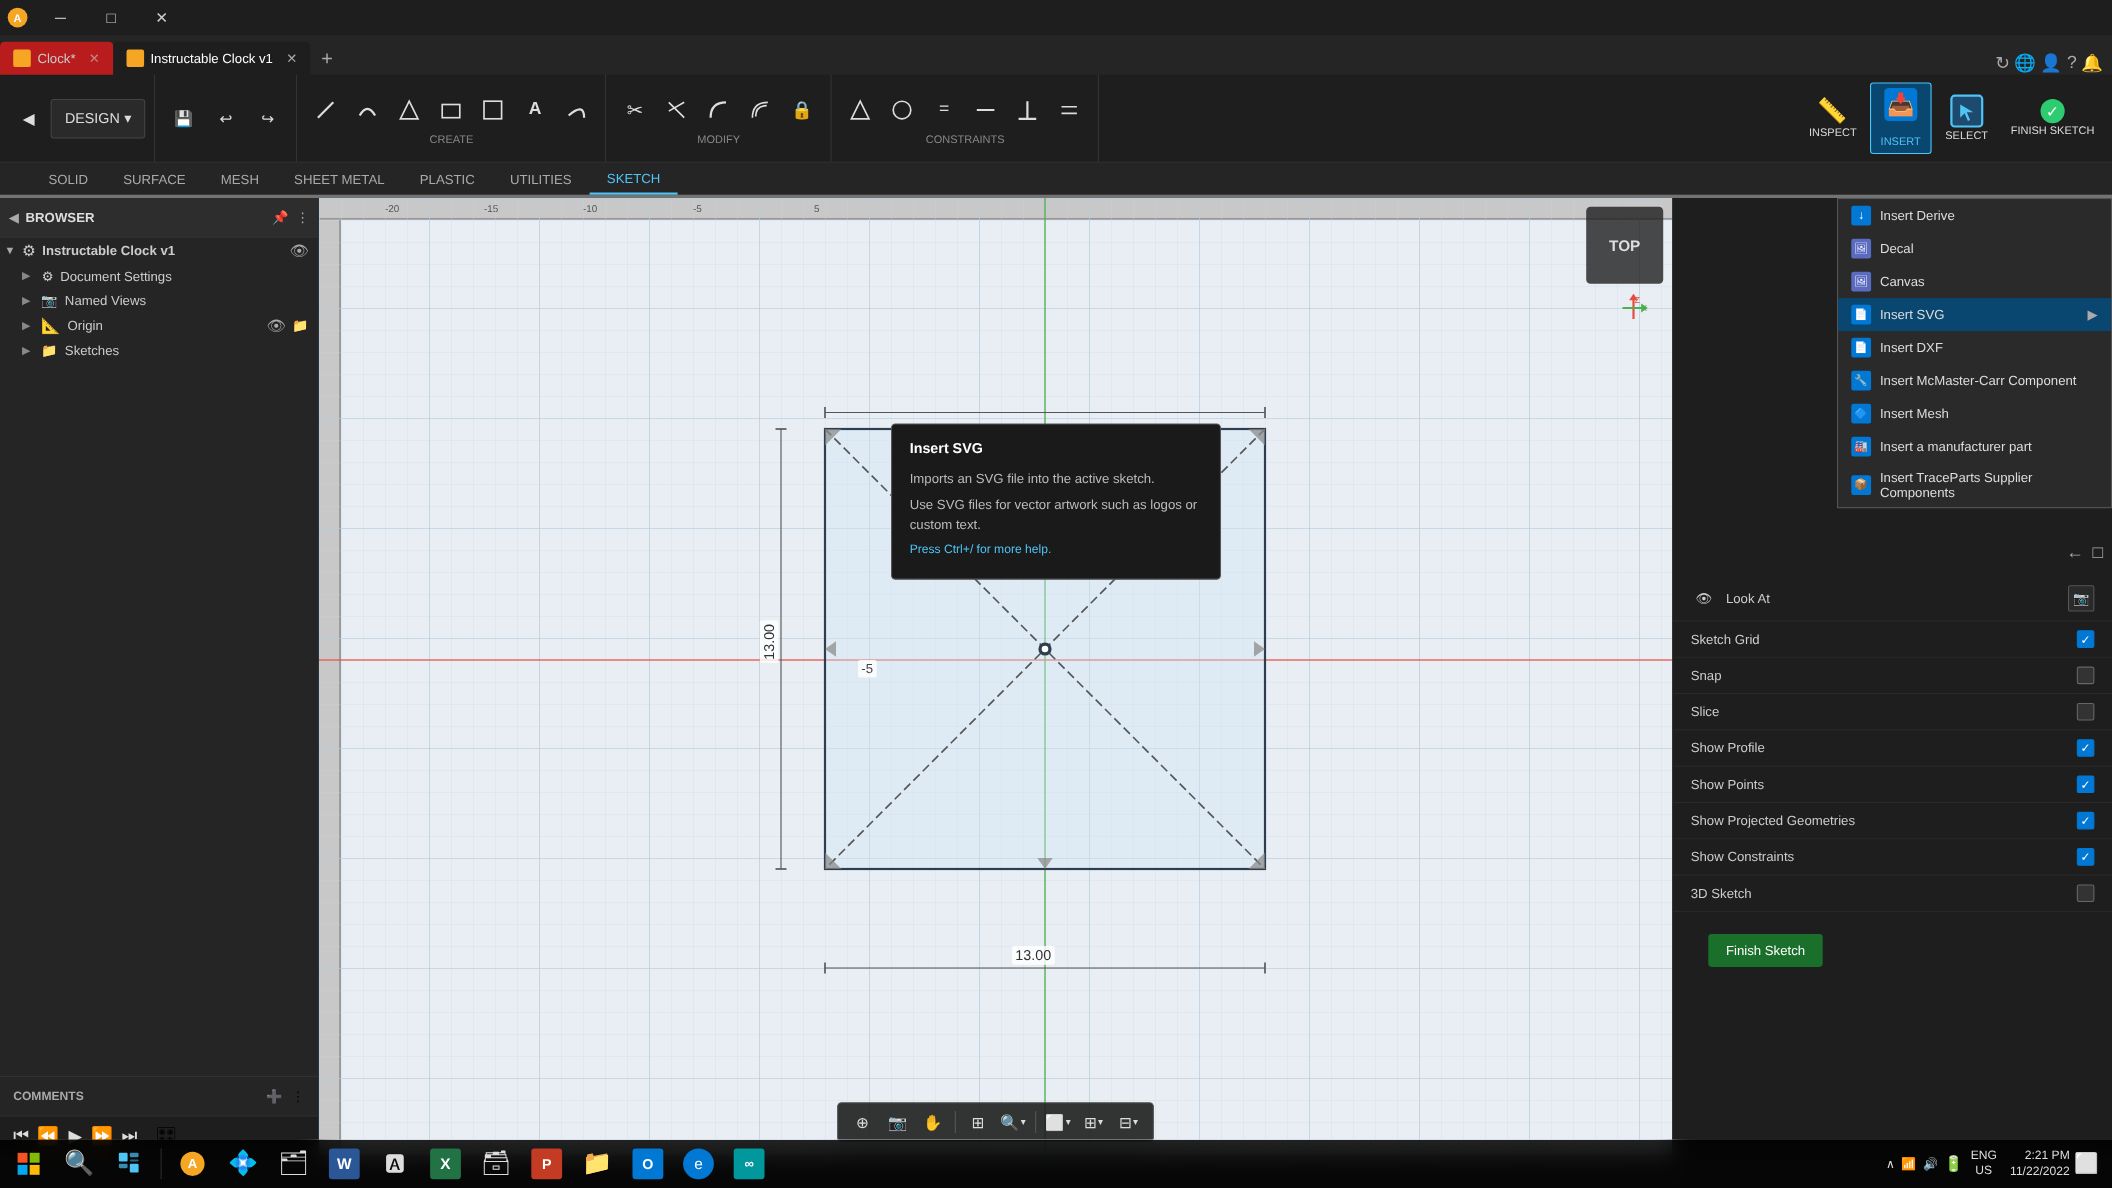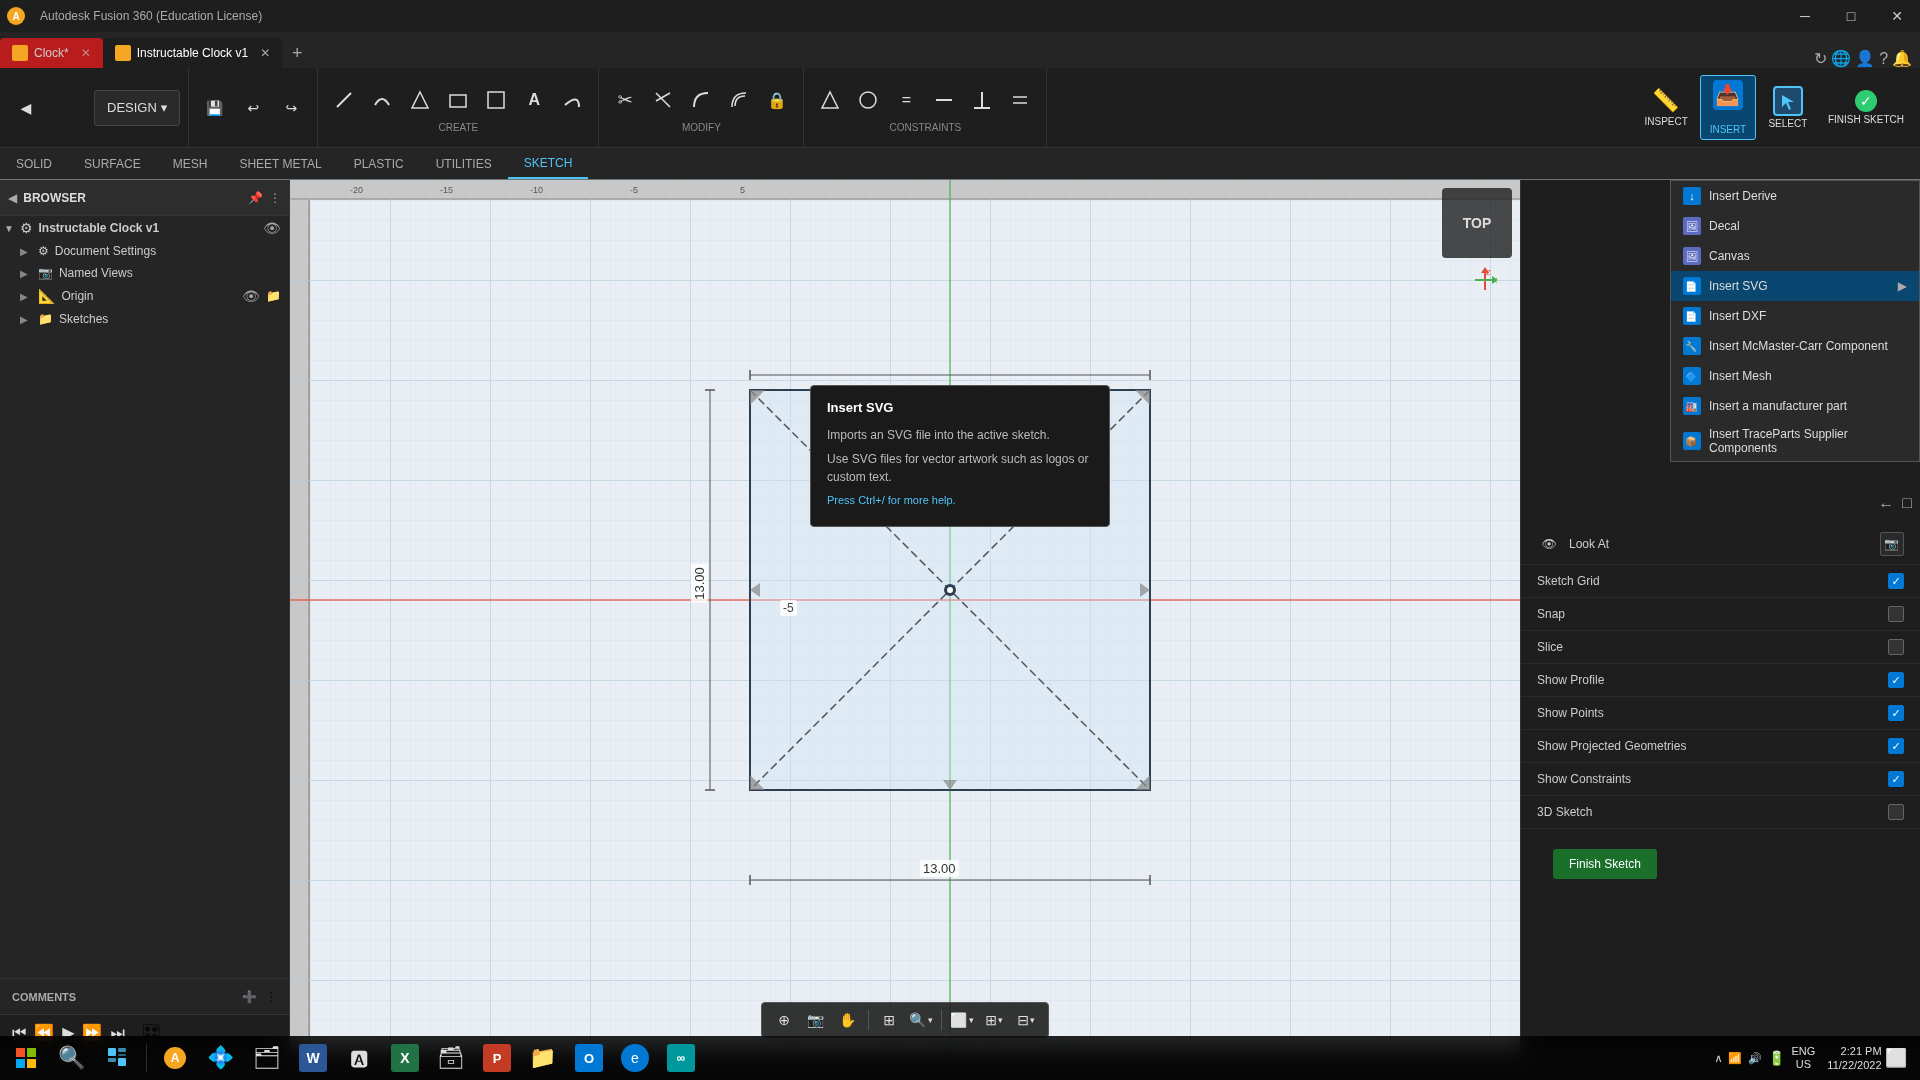--- a/index.html
+++ b/index.html
@@ -44,27 +44,28 @@
       font-size: 10px; color: #888; margin-top: 2px; text-align: center;
     }
     .toolbar-btn {
       width: 36px; height: 36px; display: flex; align-items: center; justify-content: center;
       color: #ddd; cursor: pointer; border-radius: 3px; font-size: 14px;
     }
     .toolbar-btn-row { display: flex; gap: 2px; }
     .design-btn {
       background: #2a2a2a; border: 1px solid #444; color: #ddd;
       padding: 4px 12px; border-radius: 3px; cursor: pointer; font-size: 13px;
-      display: flex; align-items: center; gap: 4px; margin-left: 48px;
+      display: flex; align-items: center; gap: 4px;
     }
 
     
     #modetabs {
       width: 100%; height: 32px; background: #252526; display: flex; align-items: flex-start;
-      border-bottom: 1px solid #737373;
+      border-bottom: 3px solid #737373;
+      padding-left: 28px;
     }
     .mode-tab {
       padding: 6px 16px; color: #aaa; cursor: pointer; font-size: 12px; font-weight: 500;
       position: relative; height: 100%; display: flex; align-items: center;
     }
     .mode-tab.active { color: #4ec4f7; border-bottom: 2px solid #4ec4f7; }
 
     
     #main { display: flex; width: 100%; height: calc(1080px - 32px - 36px - 80px - 32px - 30px); }
 
@@ -230,21 +231,20 @@
 </head>
 <body>
 
 <div id="titlebar">
   <div class="app-icon">
     <svg width="20" height="20" viewBox="0 0 20 20">
       <circle cx="10" cy="10" r="9" fill="#f5a623"></circle>
       <text x="10" y="14" text-anchor="middle" fill="white" font-size="10" font-weight="bold">A</text>
     </svg>
   </div>
-  <div class="app-title">Autodesk Fusion 360 (Education License)</div>
   <div class="win-controls">
     <div class="win-btn">─</div>
     <div class="win-btn">□</div>
     <div class="win-btn close">✕</div>
   </div>
 </div>
 
 <div id="tabsbar">
   <div class="tab">
     <span class="tab-icon"></span>

